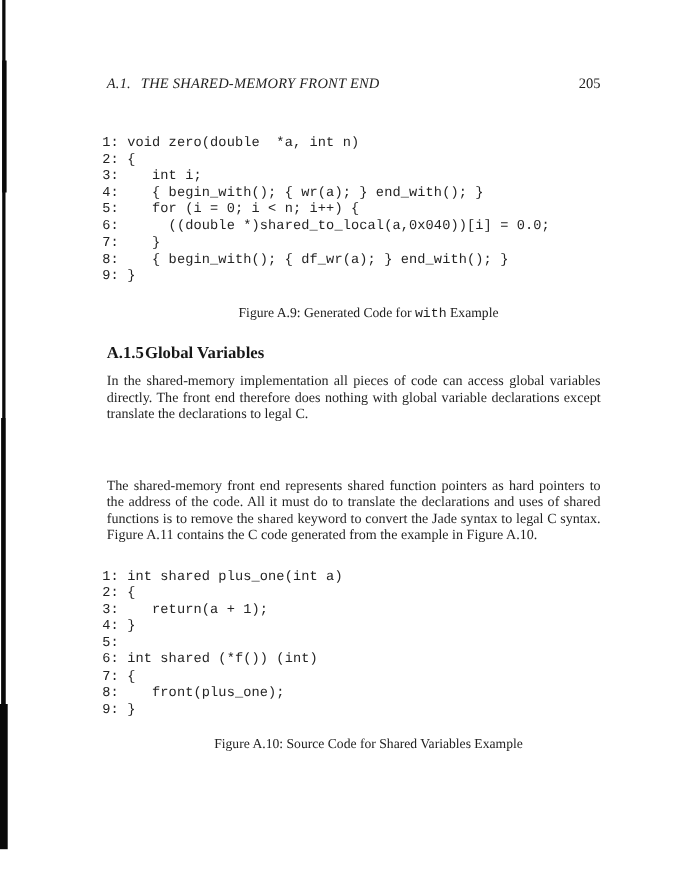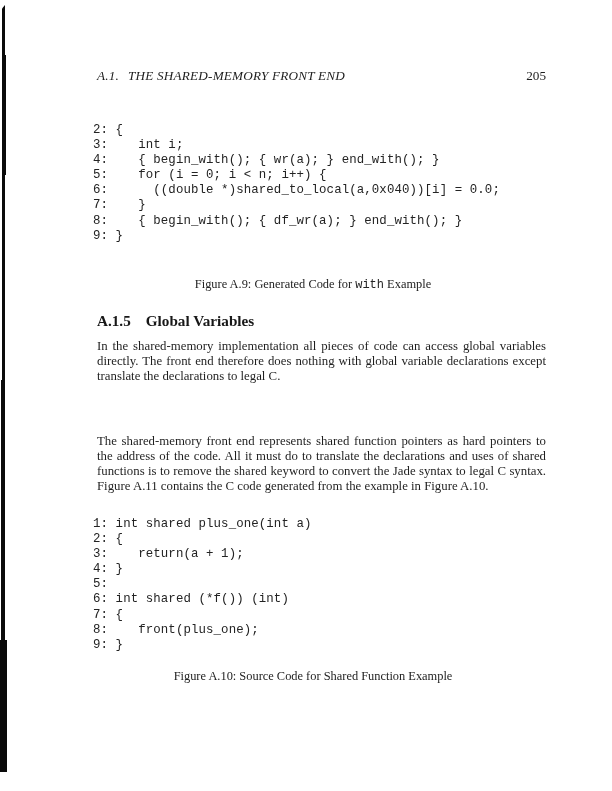--- a/index.html
+++ b/index.html
@@ -8,21 +8,20 @@
     background: #ffffff;
   }
   .page {
     position: relative;
     width: 612px;
     height: 791px;
     background: #ffffff;
     overflow: hidden;
     font-family: "Liberation Serif", serif;
     color: #1e1e1e;
-    border-radius: 17px;
   }
   
   .edge-strip {
     position: absolute;
     background: #0a0a0a;
   }
   .edge-a { left: 2px; top: 0; width: 3px; height: 700px; }
   .edge-b { left: 1px; top: 380px; width: 4px; height: 260px; }
   .edge-c { left: 0px; top: 640px; width: 7px; height: 132px; }
   .edge-d { left: 2px; top: 55px; width: 4px; height: 120px; }
@@ -57,21 +56,21 @@
     line-height: 15.1px;
     color: #232323;
     letter-spacing: 0.1px;
   }
   .code-listing .code-line { white-space: pre; }
   .listing-a9 { top: 123px; }
   .listing-a10 { top: 517px; }
 
   .figure-caption {
     position: absolute;
-    left: 82px;
+    left: 104px;
     width: 462px;
     text-align: center;
     font-size: 12.4px;
     color: #222222;
   }
   .caption-a9 { top: 277px; }
   .caption-a10 { top: 669px; }
   .caption-mono {
     font-family: "Liberation Mono", monospace;
     font-size: 12px;
@@ -80,21 +79,21 @@
   .section-heading {
     position: absolute;
     left: 97px;
     width: 449px;
     font-weight: bold;
     font-size: 15.2px;
     color: #171717;
   }
   .heading-a15 { top: 312px; }
   .heading-a16 { top: 406px; }
-  .section-heading .sec-num { margin-right: 15px; }
+  .section-heading .sec-num { margin-right: 1px; }
 
   .body-para {
     position: absolute;
     left: 97px;
     width: 449px;
     font-size: 12.8px;
     line-height: 15.1px;
     text-align: justify;
     color: #1f1f1f;
   }
@@ -116,20 +115,21 @@
   <div class="edge-strip edge-b"></div>
   <div class="edge-strip edge-c"></div>
   <div class="edge-strip edge-d"></div>
 
   <div class="running-header">
     <span class="head-left"><span class="head-sec">A.1.</span><span>THE SHARED-MEMORY FRONT END</span></span>
     <span class="page-num">205</span>
   </div>
 
   <div class="code-listing listing-a9">
+    <div class="code-line">1: void zero(double  *a, int n)</div>
     <div class="code-line">2: {</div>
     <div class="code-line">3:    int i;</div>
     <div class="code-line">4:    { begin_with(); { wr(a); } end_with(); }</div>
     <div class="code-line">5:    for (i = 0; i &lt; n; i++) {</div>
     <div class="code-line">6:      ((double *)shared_to_local(a,0x040))[i] = 0.0;</div>
     <div class="code-line">7:    }</div>
     <div class="code-line">8:    { begin_with(); { df_wr(a); } end_with(); }</div>
     <div class="code-line">9: }</div>
   </div>
 
@@ -151,15 +151,15 @@
     <div class="code-line">2: {</div>
     <div class="code-line">3:    return(a + 1);</div>
     <div class="code-line">4: }</div>
     <div class="code-line">5:</div>
     <div class="code-line">6: int shared (*f()) (int)</div>
     <div class="code-line">7: {</div>
     <div class="code-line">8:    front(plus_one);</div>
     <div class="code-line">9: }</div>
   </div>
 
-  <div class="figure-caption caption-a10">Figure A.10: Source Code for Shared Function Example</div>
+  <div class="figure-caption caption-a10">Figure A.10: Source Code for Shared Variables Example</div>
 
 </div>
 
 </body></html>

